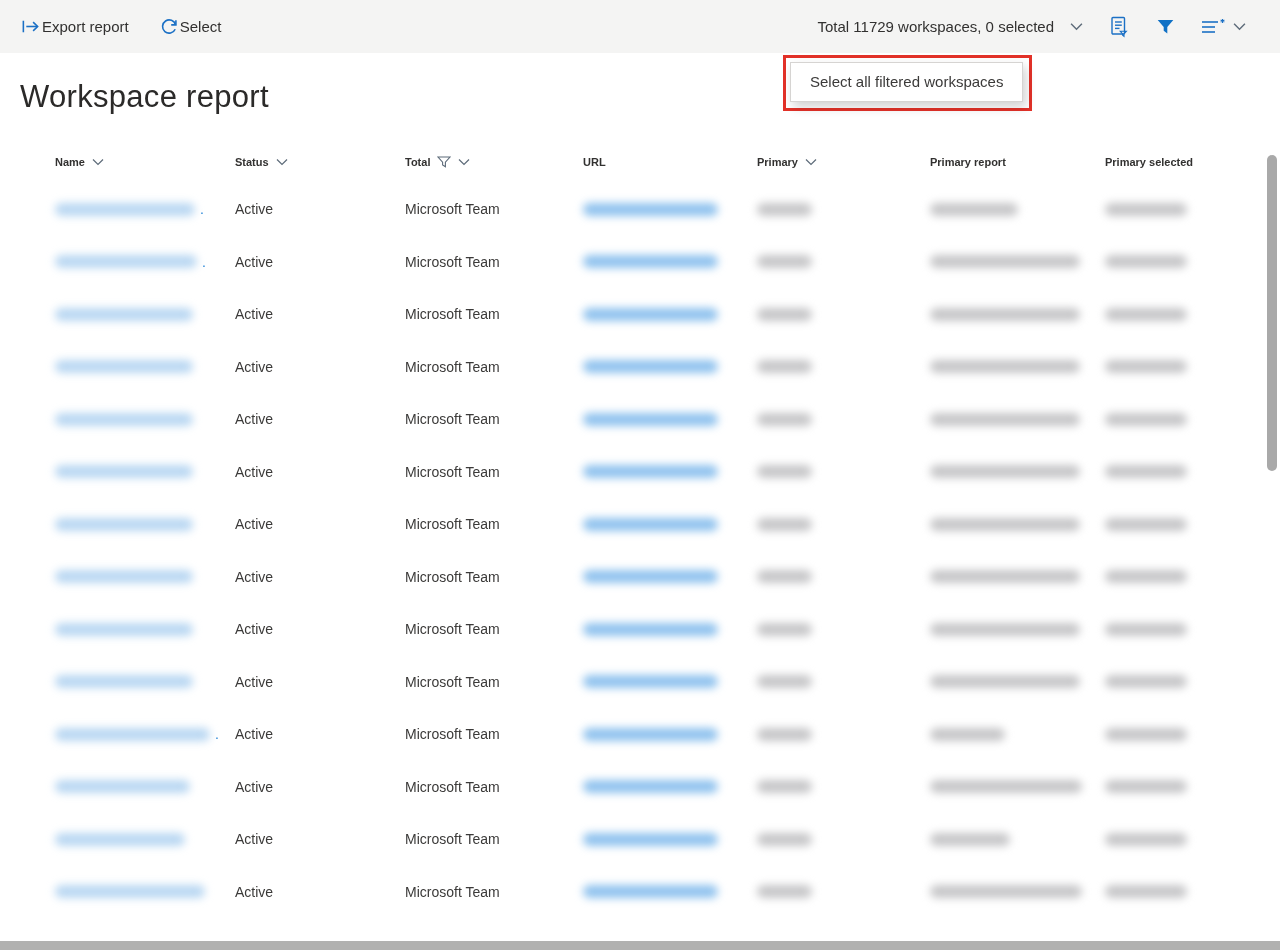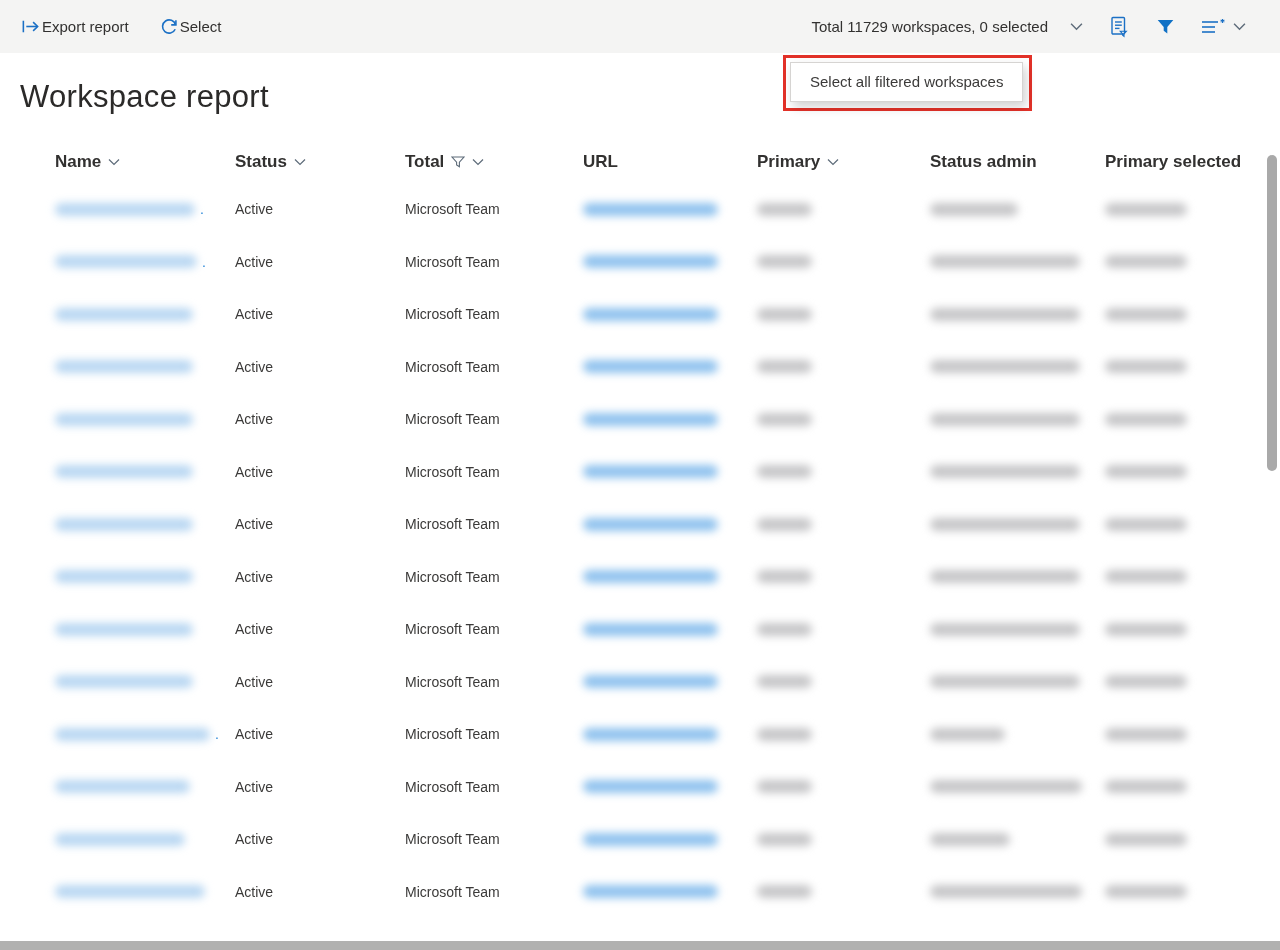--- a/index.html
+++ b/index.html
@@ -9,42 +9,42 @@
     font-family:"Liberation Sans",sans-serif;
   }
   
   .commandbar{
     height:53px;background:#f4f4f3;display:flex;align-items:center;
     justify-content:space-between;padding:0 34px 0 20px;box-sizing:border-box;
   }
   .cb-left{display:flex;align-items:center;gap:30px;}
   .cb-btn{display:flex;align-items:center;gap:1px;font-size:15px;color:#323130;cursor:pointer;}
   .cb-right{display:flex;align-items:center;gap:25px;}
-  .summary{display:flex;align-items:center;gap:22px;font-size:15px;color:#323130;cursor:pointer;}
+  .summary{display:flex;align-items:center;gap:16px;font-size:15px;color:#323130;cursor:pointer;}
   .iconbtn{display:flex;align-items:center;cursor:pointer;}
   
   .annotation-box{
     position:absolute;left:783px;top:49px;border:3px solid #e23128;
     padding:4px 6px 6px 4px;background:transparent;z-index:20;margin-top:6px;
   }
   .flyout{
     background:#ffffff;border:1px solid #d6d4d2;
     box-shadow:3px 5px 10px rgba(0,0,0,0.18);
     padding:10px 19px 11px 19px;font-size:15px;color:#3b3a39;white-space:nowrap;cursor:pointer;
   }
   
   .page-title{
     margin:25px 0 16px 20px;font-size:31px;font-weight:300;color:#2b2a29;
     letter-spacing:0.3px;line-height:38px;
   }
   
   .grid{display:grid;grid-template-columns:180px 170px 178px 174px 173px 175px 175px;
         padding-left:55px;box-sizing:border-box;width:1280px;}
   .thead{margin-top:33px;height:26px;align-items:center;}
-  .th{display:flex;align-items:center;gap:7px;font-size:17px;font-weight:700;color:#323130;cursor:pointer;}
+  .th{display:flex;align-items:center;gap:7px;font-size:11px;font-weight:700;color:#323130;cursor:pointer;}
   .tbody{margin-top:8px;}
   .row{height:52.5px;align-items:center;}
   .cell{font-size:14px;color:#3b3a39;display:flex;align-items:center;}
   .blur-bar{height:13px;border-radius:7px;filter:blur(4px);flex:0 0 auto;}
   .name-bar{background:#b9d7f2;}
   .url-bar{background:#8fc2ee;}
   .gray-bar{background:#c6c6c8;}
   .name-dot{color:#2586d7;font-size:14px;margin-left:5px;filter:none;}
   
   .vscroll-thumb{position:absolute;right:3px;top:155px;width:10px;height:316px;
@@ -166,21 +166,21 @@
     </div>
     <div class="th">
       <span>Primary</span>
       <span>
         <svg width="12" height="8" viewBox="0 0 12 8" fill="none" stroke="#5d6b79" stroke-width="1.2">
           <polyline points="1,1.5 6,6.5 11,1.5"></polyline>
         </svg>
       </span>
     </div>
     <div class="th">
-      <span>Status admin</span>
+      <span>Primary report</span>
     </div>
     <div class="th">
       <span>Primary selected</span>
     </div>
   </div>
 <div id="tbody" class="tbody">
     <div class="grid row">
       <div class="cell">
         <span class="blur-bar name-bar" style="width:140px"></span>
         <span class="name-dot">.</span>

